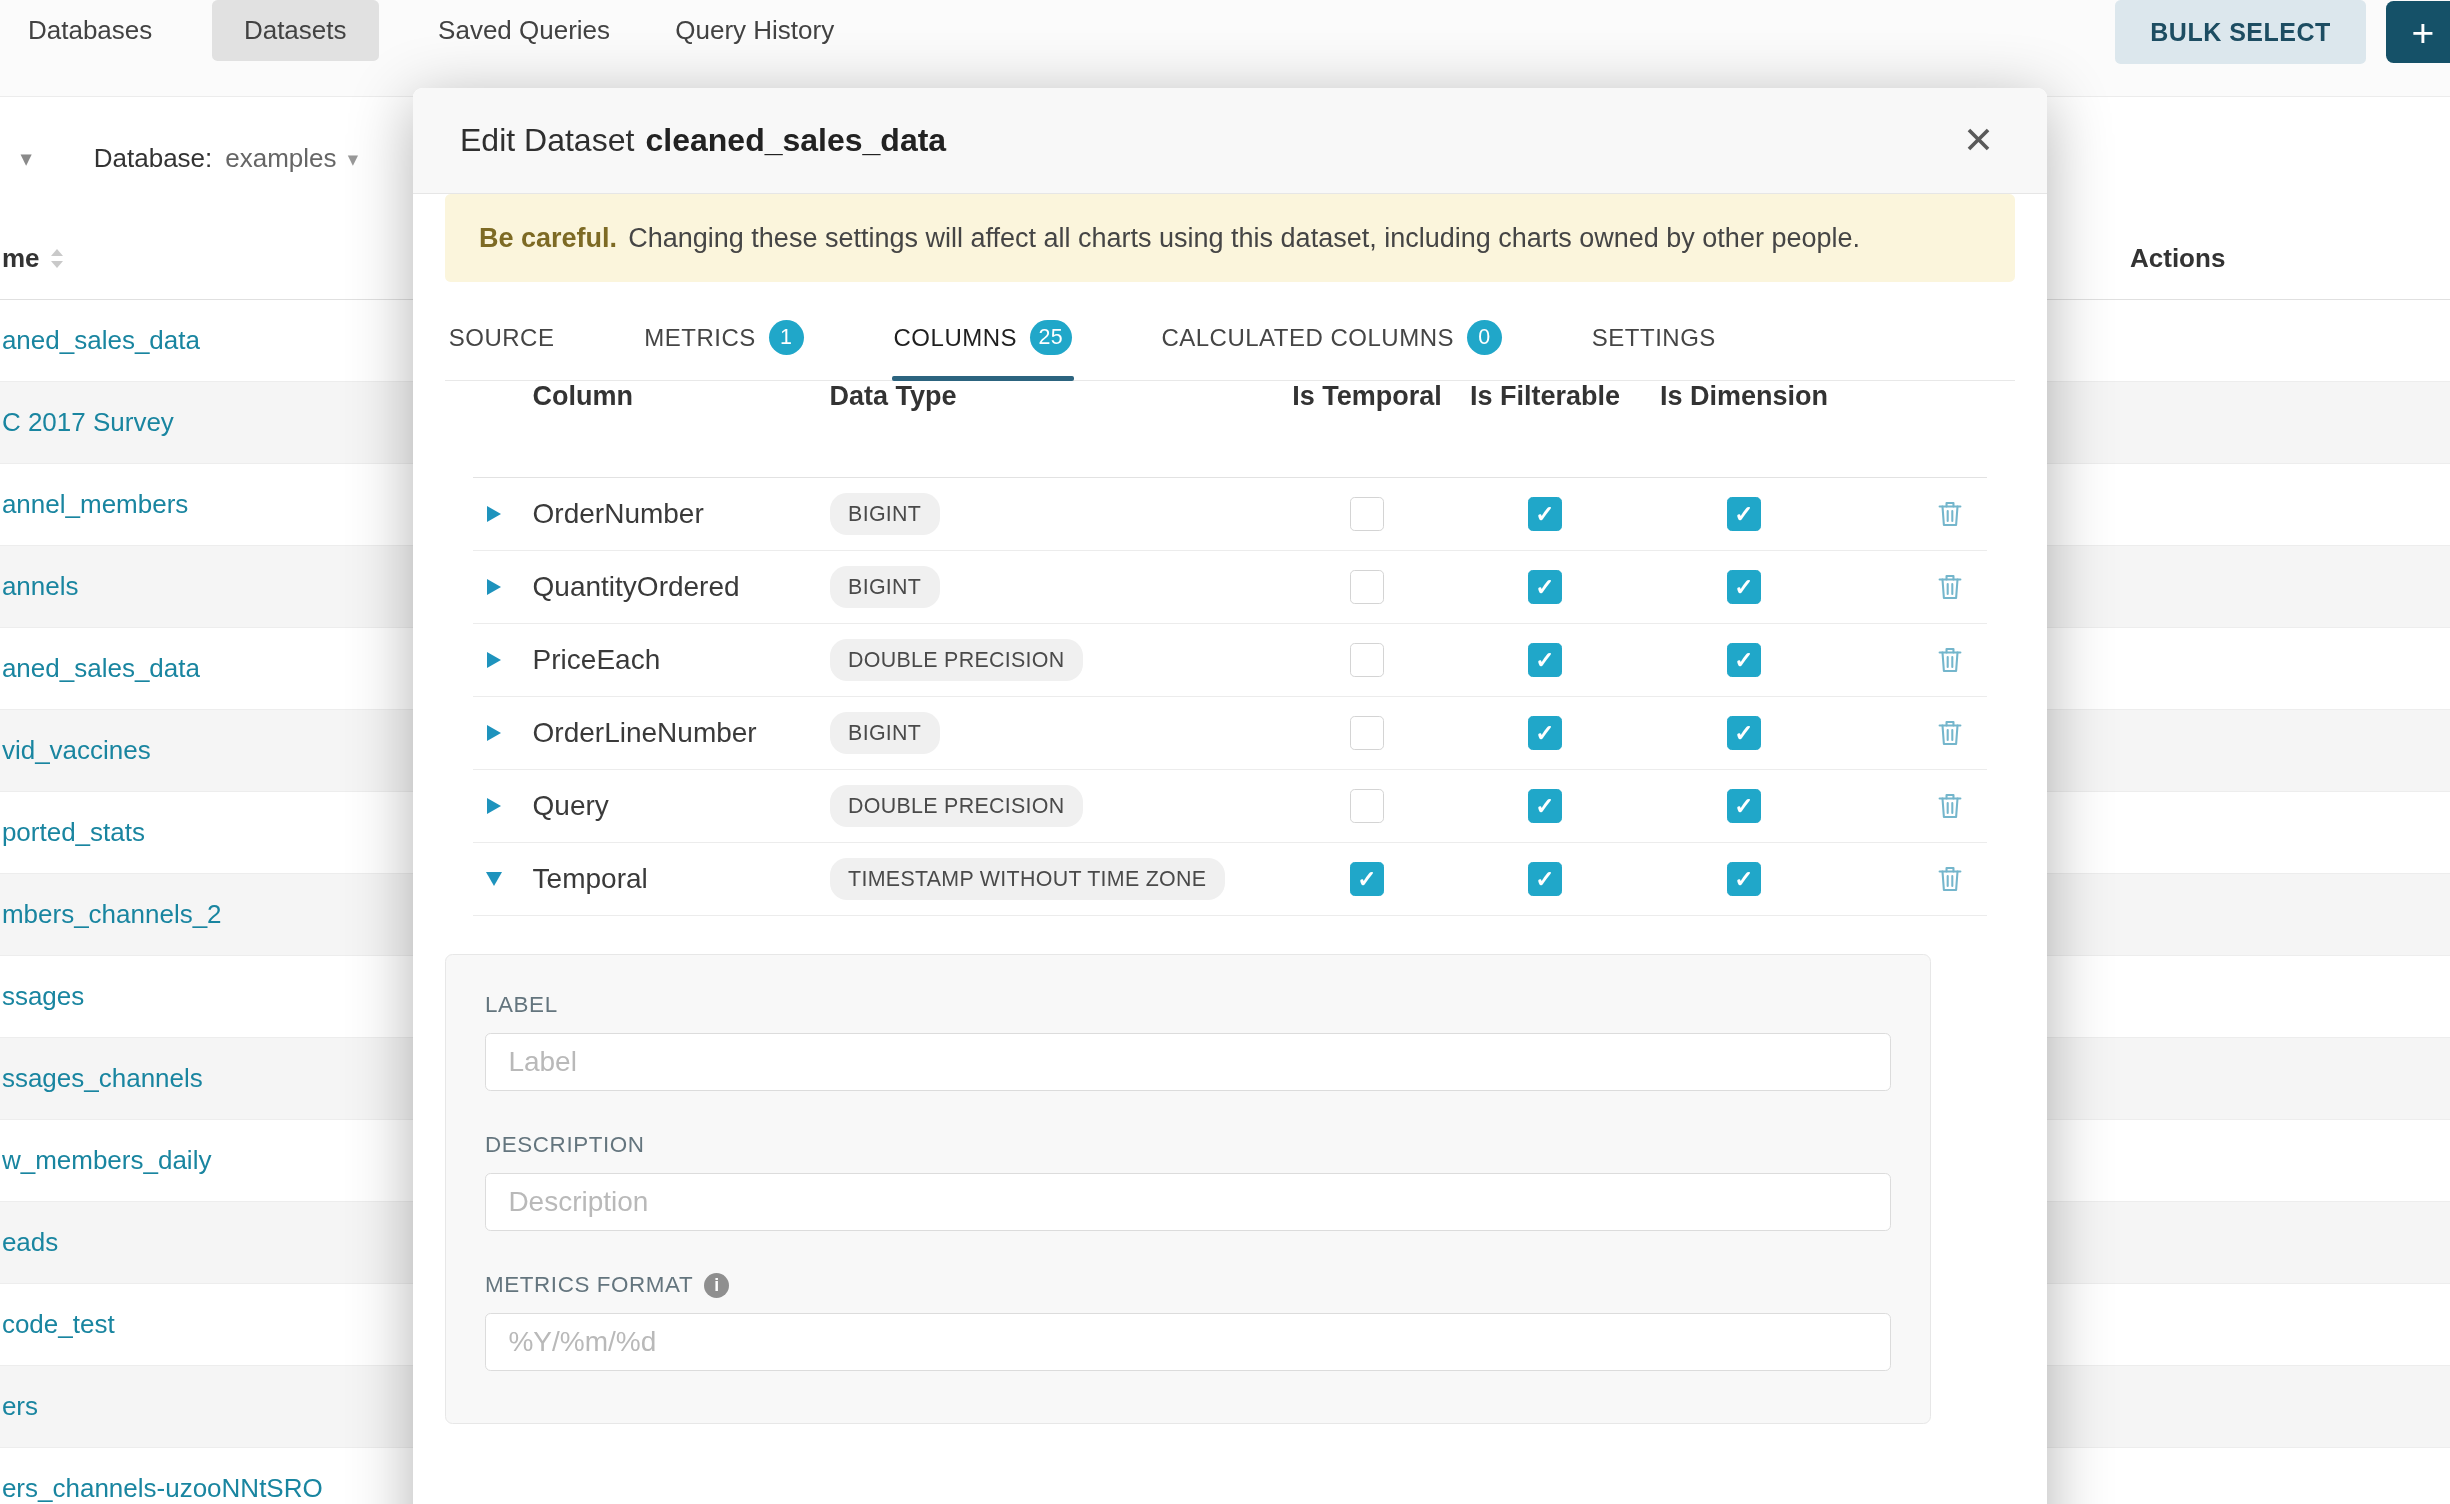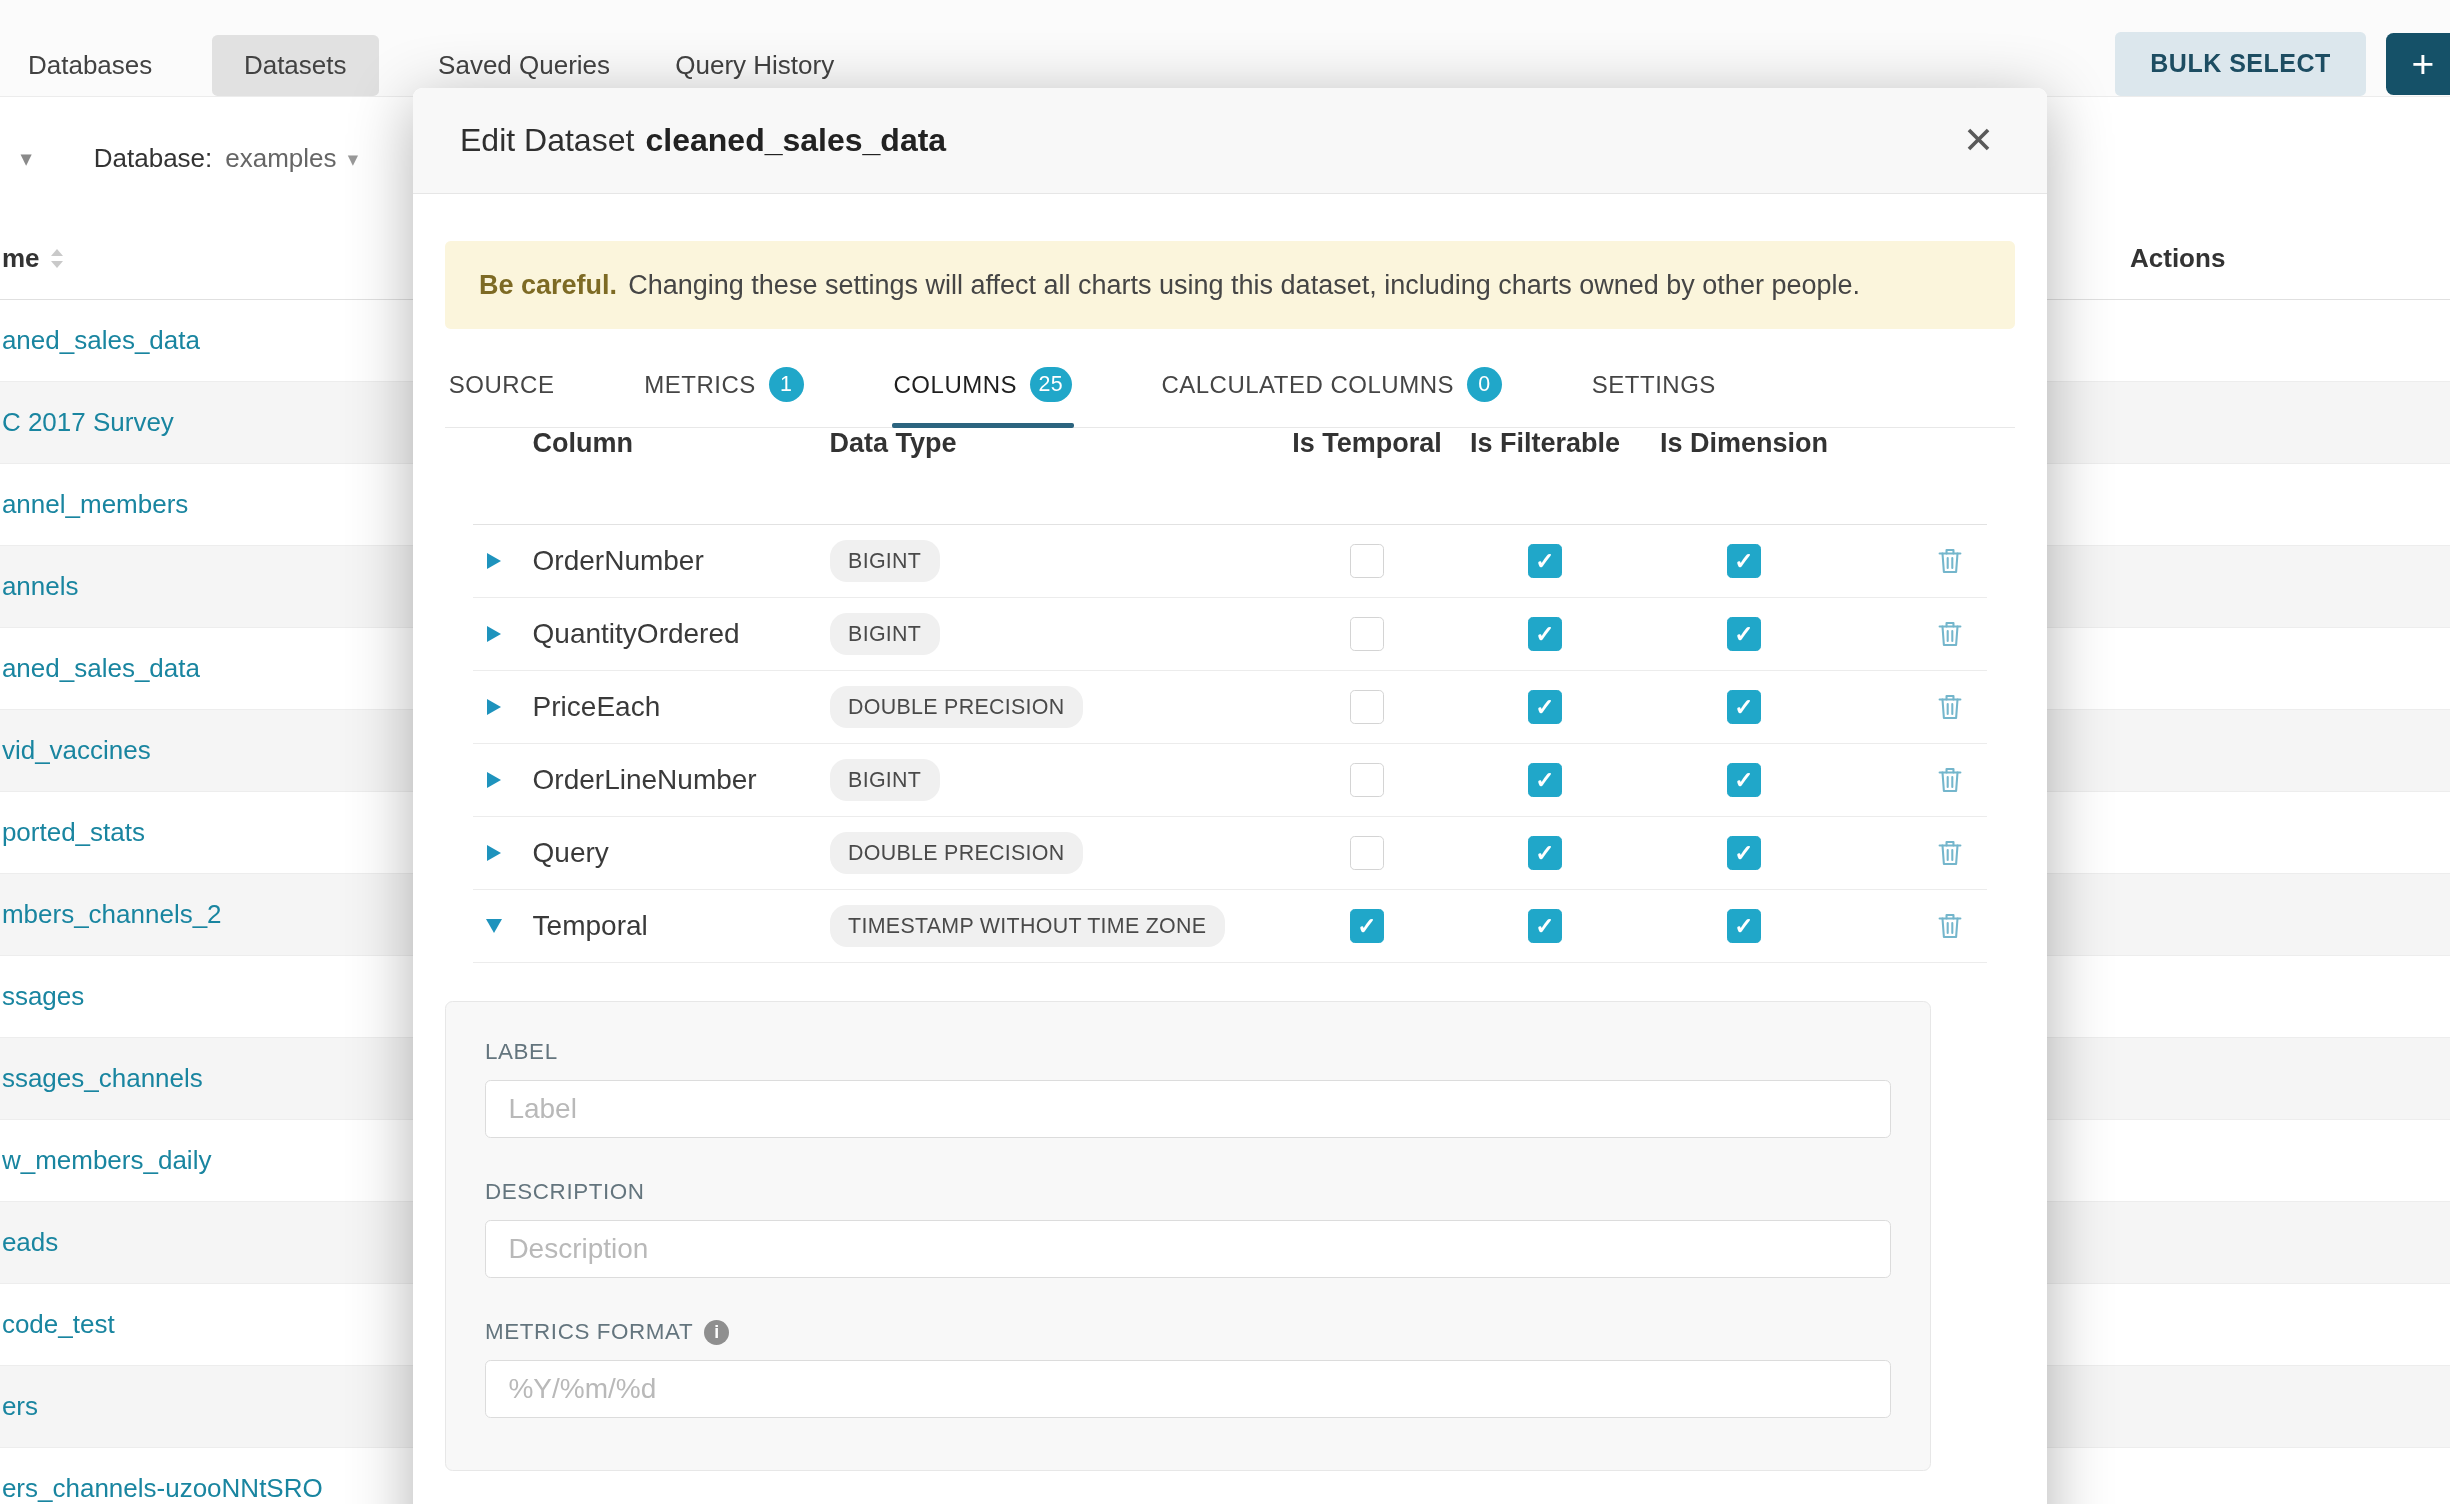--- a/index.html
+++ b/index.html
@@ -7,21 +7,21 @@
   body {
     width:2450px; height:1505px; overflow:hidden; position:relative;
     background:#ffffff; font-family:"Liberation Sans", sans-serif; color:#333;
   }
   button { font-family:"Liberation Sans", sans-serif; cursor:pointer; }
 
   
   .topnav {
     position:absolute; top:0; left:0; right:0; height:97px;
     background:#fbfbfb; border-bottom:0.9px solid #ececec;
-    display:flex; align-items:flex-end; z-index:1;gap:35px;
+    display:flex; align-items:flex-start; z-index:1;gap:35px;
   }
   .nav-tabs { display:flex; align-items:center; gap:54px; padding-left:22.4px; }
   .nav-tab { background:none; border:none; font-size:26px; color:#424242; padding:15px 5.6px; white-space:nowrap; }
   .nav-tab.active { background:#e1e1e1; border-radius:5.6px; padding:15px 32px; }
   .nav-right { margin-left:auto; display:flex; align-items:center; gap:20.5px; }
   .bulk-select {
     background:#dce7ed; color:#1d4d62; font-weight:700; font-size:25px;
     border:none; border-radius:5.6px; padding:17.7px 35px; letter-spacing:0.5px; white-space:nowrap;
   }
   .add-btn {
@@ -64,21 +64,21 @@
   .modal-header {
     height:106px; background:#f8f8f8; border-bottom:0.9px solid #e6e6e6;
     display:flex; align-items:center; padding:0 47px; border-radius:9.3px 9.3px 0 0;
   }
   .modal-title { font-size:32px; color:#2f2f2f; }
   .modal-title b { margin-left:11.2px; font-weight:700; color:#222; }
   .close-btn { margin-left:auto; background:none; border:none; font-size:37px; color:#5a5a5a; line-height:1; }
 
   .modal-body { padding:0 32px; position:relative; }
   .warning {
-    margin-top:47px; height:88px; background:#fbf5dc; border-radius:5.6px;
+    height:88px; background:#fbf5dc; border-radius:5.6px;
     display:flex; align-items:center; padding:0 34px; font-size:27px; color:#454545; white-space:nowrap;
   }
   .warning b { color:#7d6a24; margin-right:11.2px; }
 
   .mtabs { margin-top:13px; height:86px; display:flex; align-items:stretch; gap:86px; border-bottom:0.9px solid #e8e8e8; padding:0 1.9px; }
   .mtab {
     position:relative; display:flex; align-items:center; gap:13px;
     background:none; border:none; font-size:24px; letter-spacing:0.5px; color:#454545; padding:0 1.9px; white-space:nowrap;
   }
   .mtab.active { color:#1f1f1f; font-weight:500; }

